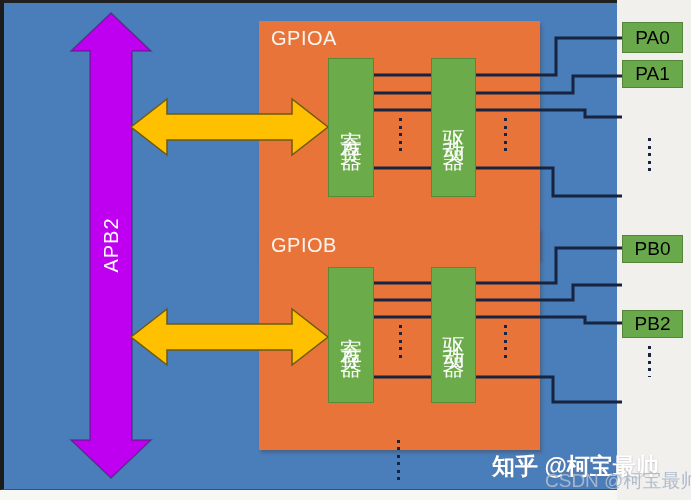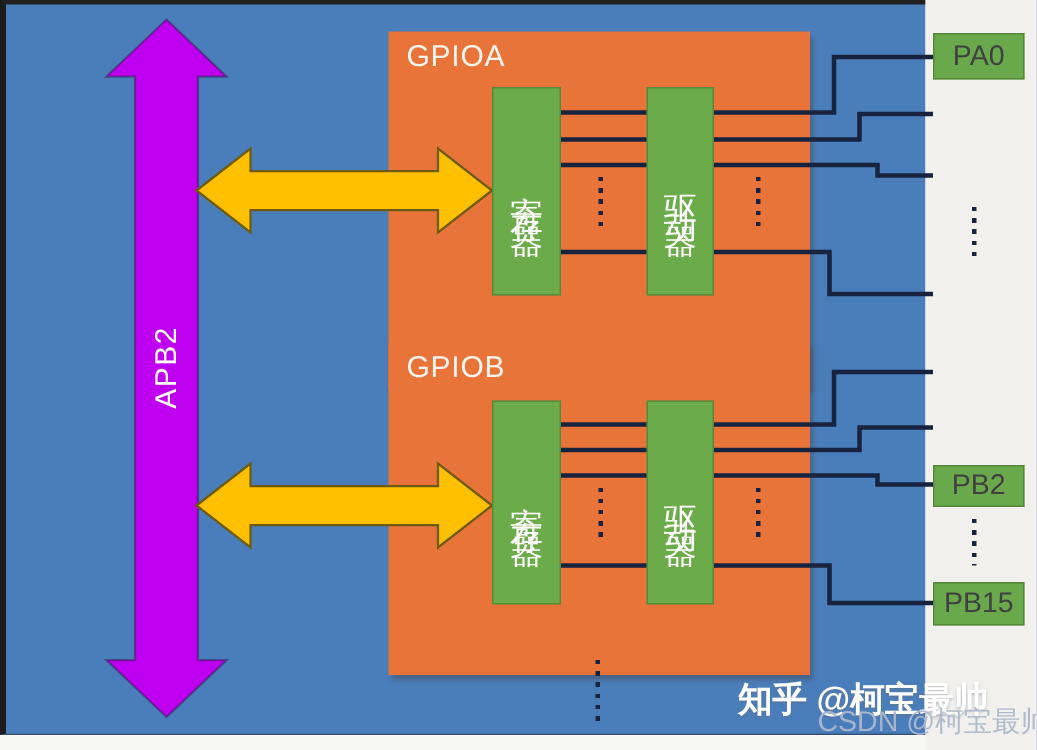--- a/index.html
+++ b/index.html
@@ -53,21 +53,21 @@
   }
   .reg-a { left:328px; top:58px;  width:46px; height:139px; }
   .drv-a { left:431px; top:58px;  width:45px; height:139px; }
   .reg-b { left:328px; top:267px; width:46px; height:136px; }
   .drv-b { left:431px; top:267px; width:45px; height:136px; }
   
   .pin {
     position:absolute; left:622px; width:61px; height:28px;
     background:#6aa84c;
     border:1px solid rgba(70,110,45,.6);
-    color:#404040; font-size:19px;
+    color:#000000; font-size:19px;
     display:flex; align-items:center; justify-content:center;
     z-index:6;
   }
   
   .vdots {
     position:absolute; width:3px;
     background-image:repeating-linear-gradient(to bottom,#17233f 0 3px,transparent 3px 7.5px);
     z-index:4;
   }
   
@@ -138,21 +138,22 @@
 
   <div class="vdots" style="left:399px; top:118px; height:34px"></div>
   <div class="vdots" style="left:504px; top:118px; height:34px"></div>
   <div class="vdots" style="left:399px; top:325px; height:34px"></div>
   <div class="vdots" style="left:504px; top:325px; height:34px"></div>
   <div class="vdots" style="left:648px; top:138px; height:34px"></div>
   <div class="vdots" style="left:648px; top:346px; height:31px"></div>
   <div class="vdots" style="left:397px; top:440px; height:43px"></div>
 
   <div class="pin" style="top:22px; height:31px">PA0</div>
+  <div class="pin" style="top:60px">PA1</div>
+  <div class="pin" style="top:235px">PB0</div>
   <div class="pin" style="top:310px">PB2</div>
-  <div class="pin" style="top:388px; height:29px">PB15</div>
 
   <div class="bus-label">APB2</div>
 
   <div class="wm-zhihu">知乎 @柯宝最帅</div>
   <div class="wm-csdn">CSDN @柯宝最帅</div>
 
 </div>
 
 </body></html>

